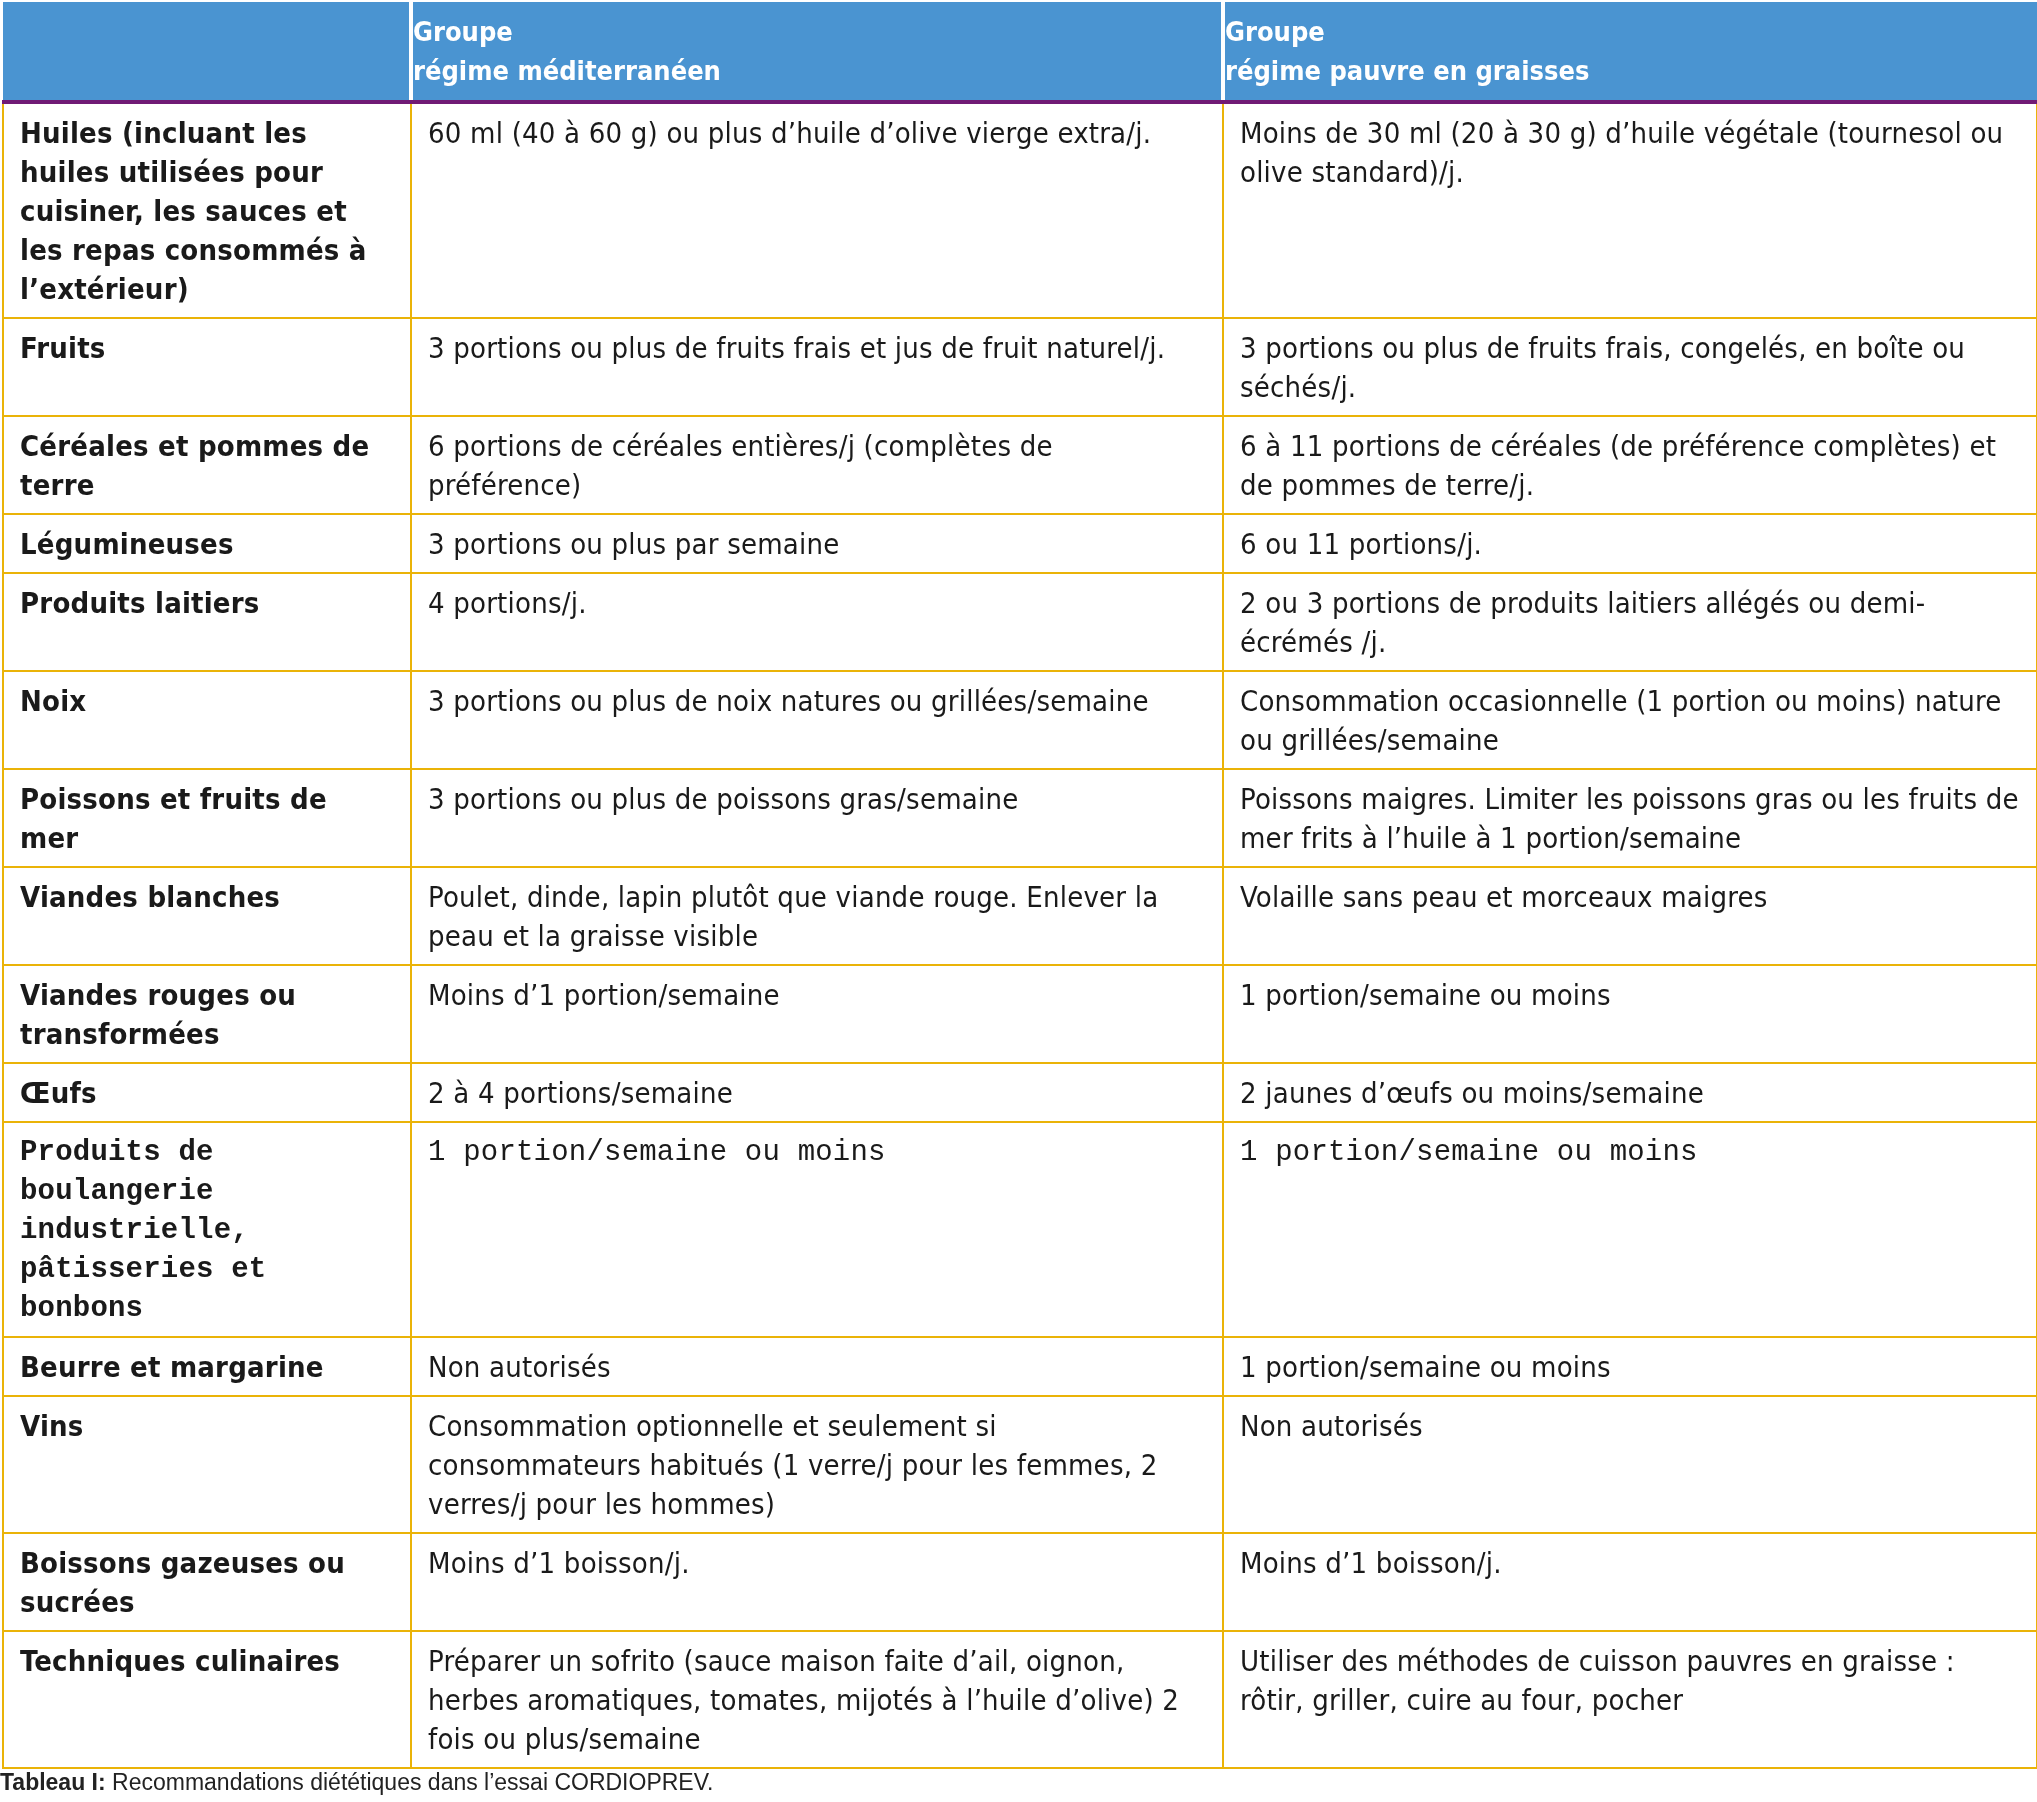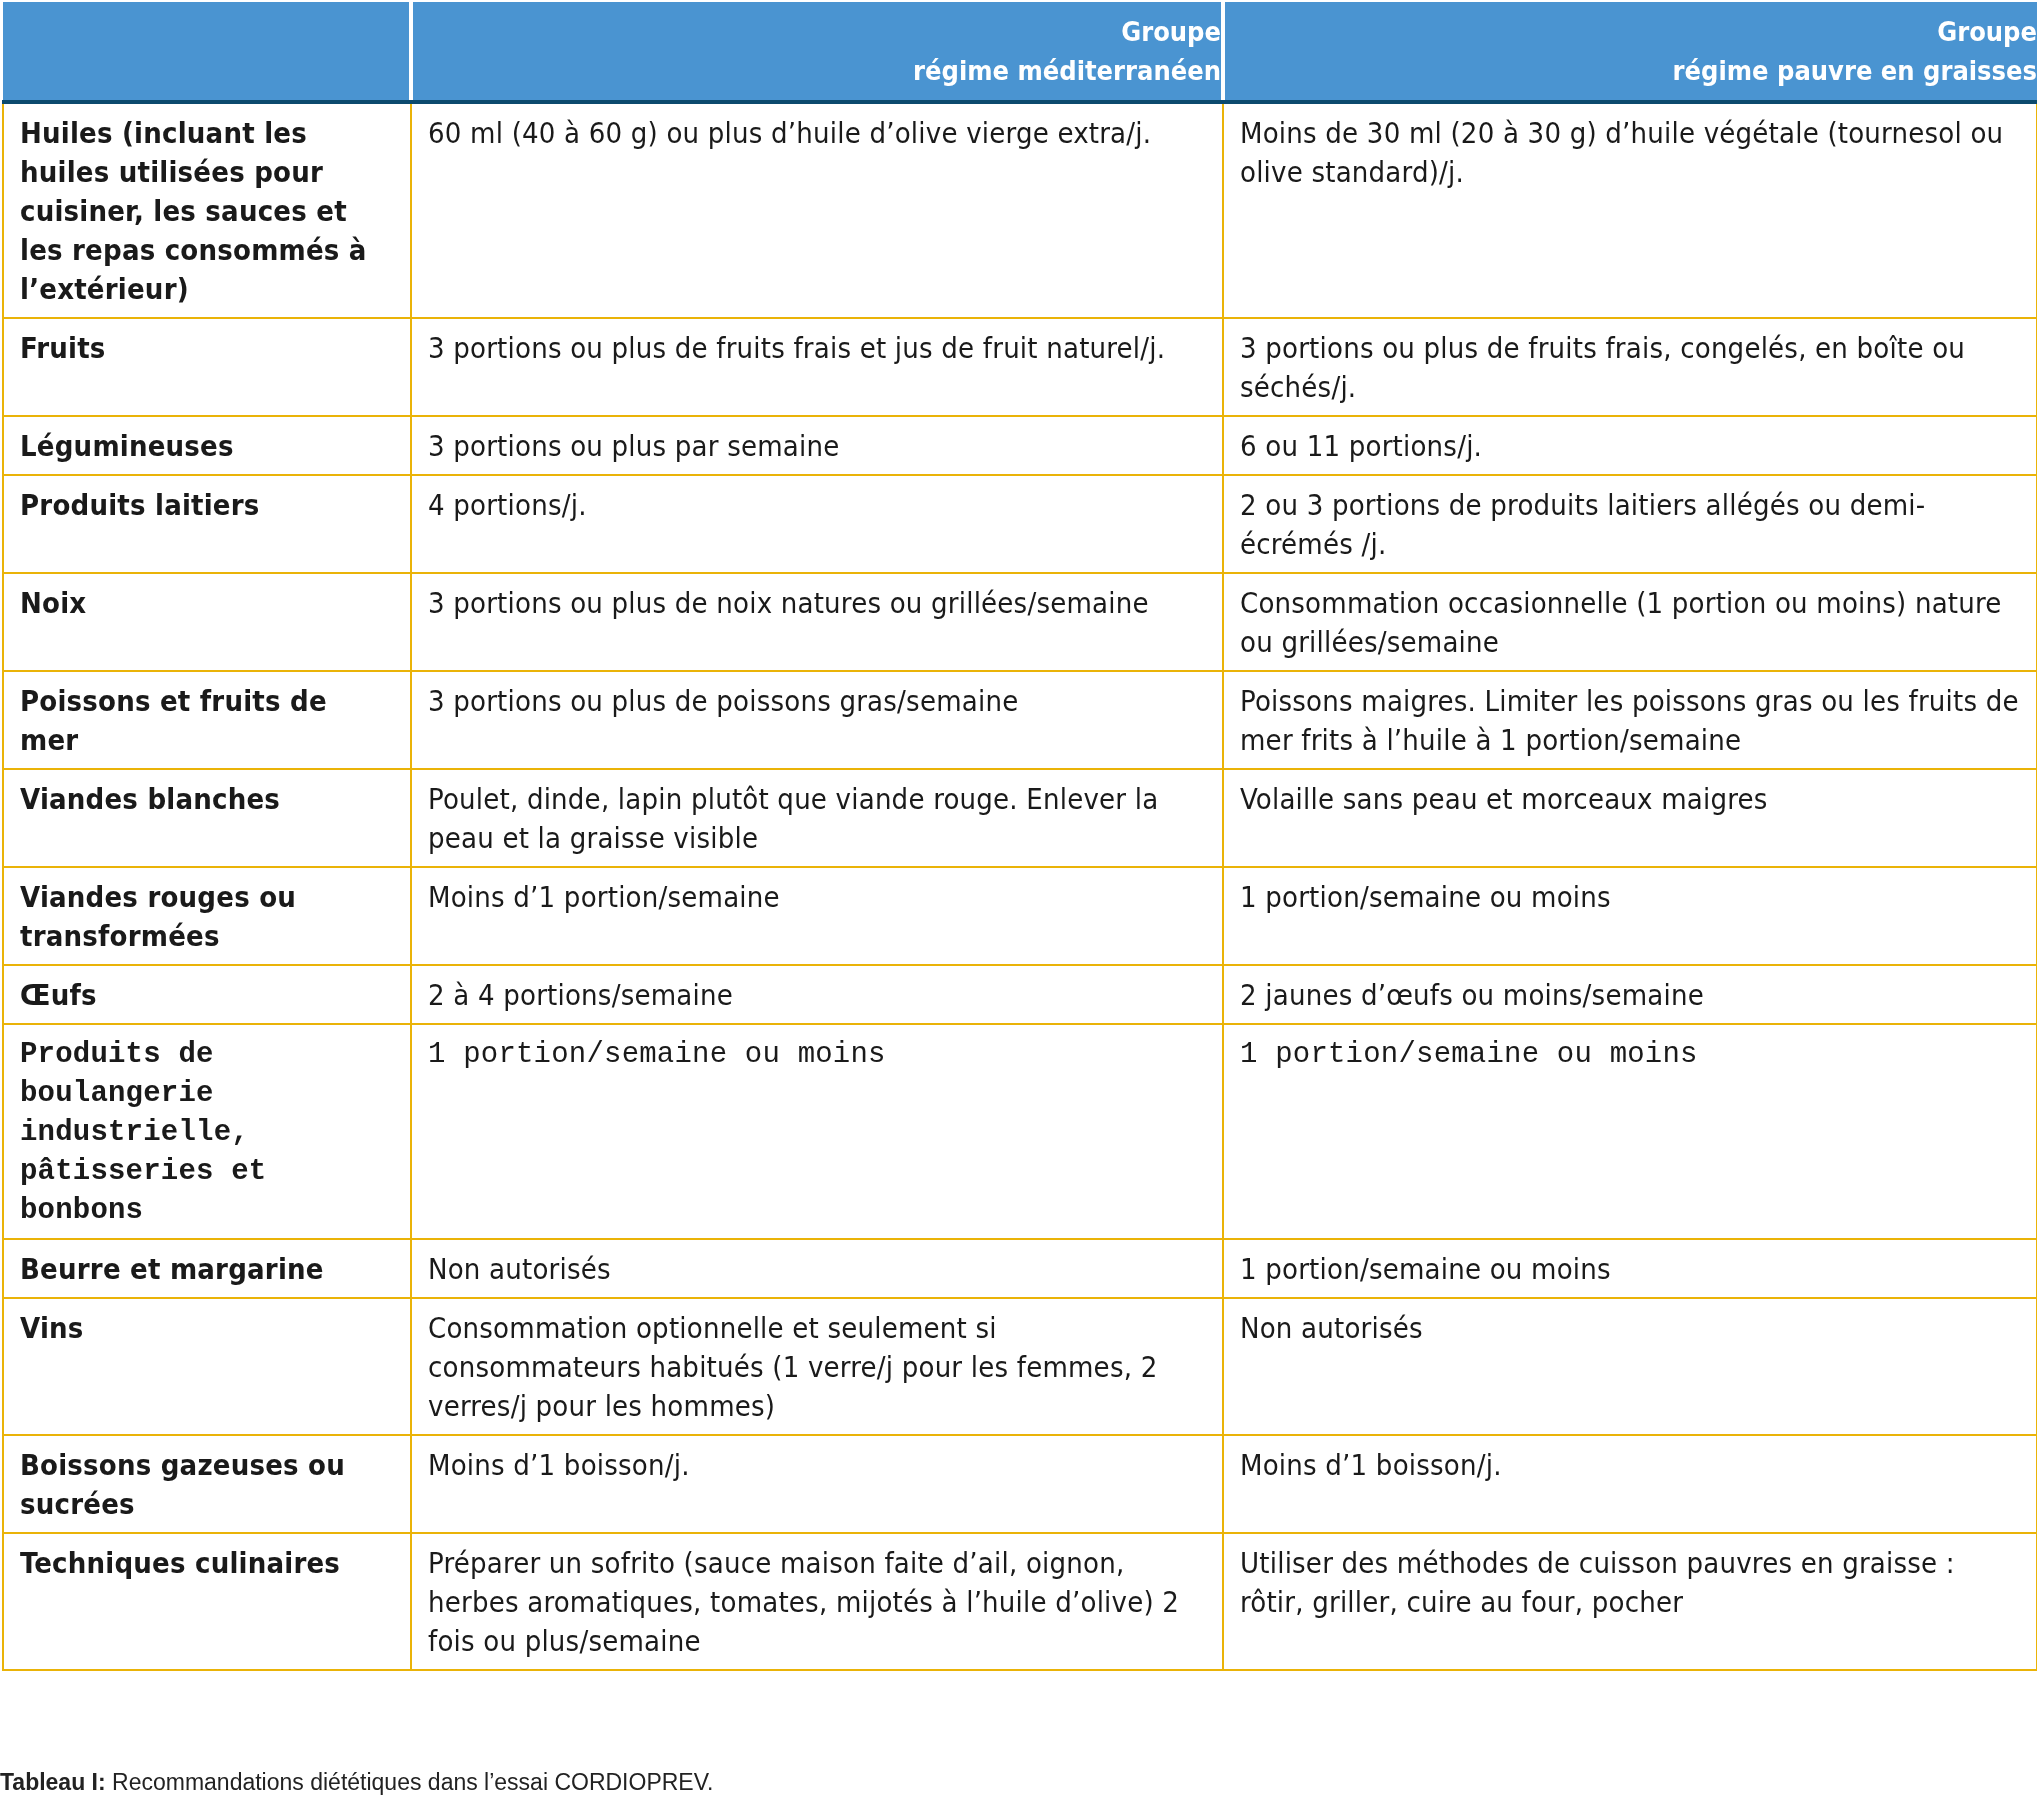--- a/index.html
+++ b/index.html
@@ -3,22 +3,22 @@
 <meta charset="utf-8">
 <style>
   html, body { margin: 0; padding: 0; background: #ffffff; }
   body { width: 2038px; height: 1803px; position: relative; overflow: hidden;
          font-family: "DejaVu Sans Condensed", "Liberation Sans Narrow", "Liberation Sans", sans-serif; color: #1a1a1a; }
   .tbl { position: absolute; left: 2px; top: 2px; width: 2034px; border-collapse: collapse; table-layout: fixed; }
   .tbl col.c0 { width: 408px; }
   .tbl col.c1 { width: 812px; }
   .tbl col.c2 { width: 814px; }
   .tbl th { background: #4a94d1; color: #ffffff; font-weight: bold; font-size: 27px; line-height: 39px;
-            height: 98px; padding: 0; text-align: right; vertical-align: middle;
-            border-left: 4px solid #ffffff; border-bottom: 4px solid #0c4a6e; }
+            height: 98px; padding: 0; text-align: left; vertical-align: middle;
+            border-left: 4px solid #ffffff; border-bottom: 4px solid #701a75; }
   .tbl th:first-child { border-left: none; }
   .tbl td { border: 2px solid #eab308; font-size: 29px; line-height: 39px; vertical-align: top;
             padding: 10px 16px 8px 16px; letter-spacing: 0.2px; }
   .tbl td.cat { font-weight: bold; }
   .hdr-line { display: block; }
   .caption { position: absolute; left: 0; top: 1769px; font-size: 23px; color: #222;
              font-family: "Liberation Sans", sans-serif; }
   .caption b { font-weight: bold; }
 </style>
 </head>
@@ -46,20 +46,25 @@
   <tbody id="tbody">
       <tr style="height: 176px;">
         <td class="cat">Huiles (incluant les huiles utilisées pour cuisiner, les sauces et les repas consommés à l’extérieur)</td>
         <td>60 ml (40 à 60 g) ou plus d’huile d’olive vierge extra/j.</td>
         <td>Moins de 30 ml (20 à 30 g) d’huile végétale (tournesol ou olive standard)/j.</td>
       </tr>
       <tr style="height: 98px;">
         <td class="cat">Fruits</td>
         <td>3 portions ou plus de fruits frais et jus de fruit naturel/j.</td>
         <td>3 portions ou plus de fruits frais, congelés, en boîte ou séchés/j.</td>
+      </tr>
+      <tr style="height: 98px;">
+        <td class="cat">Céréales et pommes de terre</td>
+        <td>6 portions de céréales entières/j (complètes de préférence)</td>
+        <td>6 à 11 portions de céréales (de préférence complètes) et de pommes de terre/j.</td>
       </tr>
       <tr style="height: 59px;">
         <td class="cat">Légumineuses</td>
         <td>3 portions ou plus par semaine</td>
         <td>6 ou 11 portions/j.</td>
       </tr>
       <tr style="height: 98px;">
         <td class="cat">Produits laitiers</td>
         <td>4 portions/j.</td>
         <td>2 ou 3 portions de produits laitiers allégés ou demi-écrémés /j.</td>

